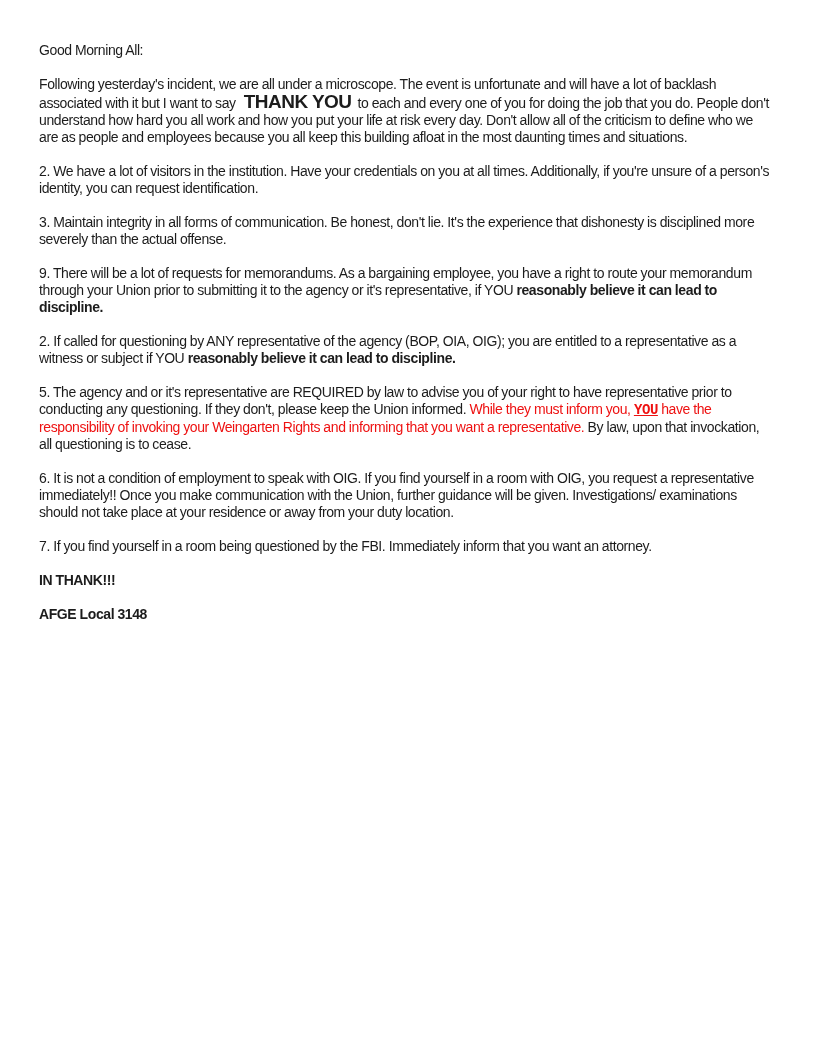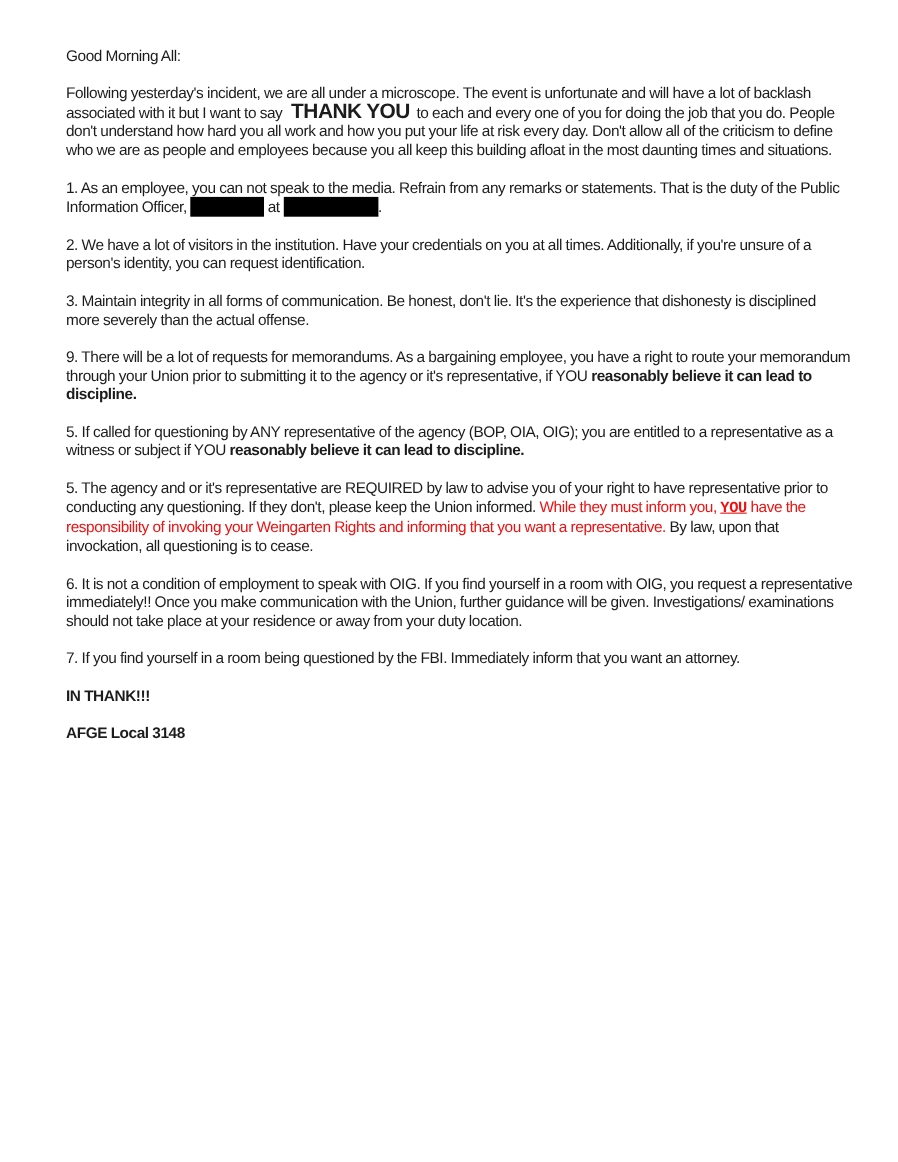--- a/index.html
+++ b/index.html
@@ -11,21 +11,21 @@
     width: 816px;
     height: 1056px;
     font-family: "Liberation Sans", sans-serif;
     color: var(--text-color, #1c1c1c);
     overflow: hidden;
   }
   .page {
     box-sizing: border-box;
     width: 816px;
     height: 1056px;
-    padding: 42px 41px 0 60px;
+    padding: 42px 41px 0 39px;
     background: #ffffff;
   }
   .para {
     margin: 0 0 17px 0;
     font-size: 14px;
     line-height: 17px;
     letter-spacing: -0.4px;
     word-spacing: -0.2px;
   }
   .run { white-space: pre-wrap; }
@@ -51,24 +51,23 @@
     vertical-align: -4px;
   }
 </style>
 </head>
 <body style="background: rgb(255, 255, 255);">
 
 <div class="page">
   <div>
       <p class="para"><span class="run">Good Morning All:</span></p>
       <p class="para"><span class="run">Following yesterday's incident, we are all under a microscope. The event is unfortunate and will have a lot of backlash associated with it but I want to say</span><span class="run run-thankyou">THANK YOU</span><span class="run">to each and every one of you for doing the job that you do. People don't understand how hard you all work and how you put your life at risk every day. Don't allow all of the criticism to define who we are as people and employees because you all keep this building afloat in the most daunting times and situations.</span></p>
-      <p class="para"><span class="run">1. As an employee, you can not speak to the media. Refrain from any remarks or statements. That is the duty of the Public Information Officer, </span><span class="redacted" style="width: 67px;"></span><span class="run"> at </span><span class="redacted" style="width: 86px;"></span><span class="run">.</span></p>
       <p class="para"><span class="run">2. We have a lot of visitors in the institution. Have your credentials on you at all times. Additionally, if you're unsure of a person's identity, you can request identification.</span></p>
       <p class="para"><span class="run">3. Maintain integrity in all forms of communication. Be honest, don't lie. It's the experience that dishonesty is disciplined more severely than the actual offense.</span></p>
       <p class="para"><span class="run">9. There will be a lot of requests for memorandums. As a bargaining employee, you have a right to route your memorandum through your Union prior to submitting it to the agency or it's representative, if YOU </span><span class="run run-bold">reasonably believe it can lead to discipline.</span></p>
-      <p class="para"><span class="run">5. If called for questioning by ANY representative of the agency (BOP, OIA, OIG); you are entitled to a representative as a witness or subject if YOU </span><span class="run run-bold">reasonably believe it can lead to discipline.</span></p>
+      <p class="para"><span class="run">2. If called for questioning by ANY representative of the agency (BOP, OIA, OIG); you are entitled to a representative as a witness or subject if YOU </span><span class="run run-bold">reasonably believe it can lead to discipline.</span></p>
       <p class="para"><span class="run">5. The agency and or it's representative are REQUIRED by law to advise you of your right to have representative prior to conducting any questioning. If they don't, please keep the Union informed. </span><span class="run run-red">While they must inform you, </span><span class="run run-red-bold-underline">YOU</span><span class="run run-red"> have the responsibility of invoking your Weingarten Rights and informing that you want a representative.</span><span class="run"> By law, upon that invockation, all questioning is to cease.</span></p>
       <p class="para"><span class="run">6. It is not a condition of employment to speak with OIG. If you find yourself in a room with OIG, you request a representative immediately!! Once you make communication with the Union, further guidance will be given. Investigations/ examinations should not take place at your residence or away from your duty location.</span></p>
       <p class="para"><span class="run">7. If you find yourself in a room being questioned by the FBI. Immediately inform that you want an attorney.</span></p>
       <p class="para"><span class="run run-bold">IN THANK!!!</span></p>
       <p class="para"><span class="run run-bold">AFGE Local 3148</span></p>
     </div>
 </div>
 
 </body></html>

